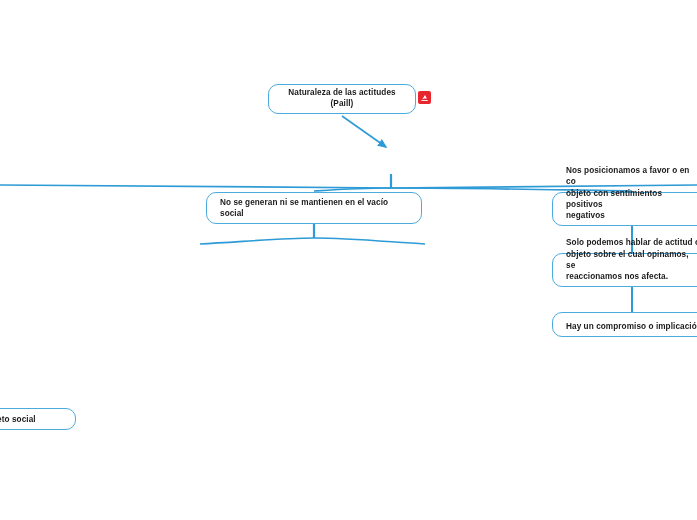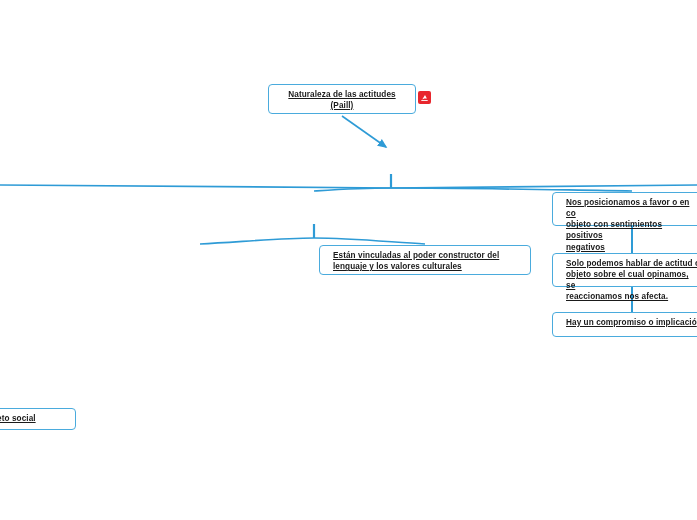--- a/index.html
+++ b/index.html
@@ -28,31 +28,30 @@
     left: 0; top: 0;
     width: 697px;
     height: 520px;
     pointer-events: none;
   }
   .node {
     position: absolute;
     box-sizing: border-box;
     background: #ffffff;
     border: 1.4px solid #4aabdd;
-    border-radius: 4px;
+    border-radius: 10px;
     color: #1a1a1a;
     font-weight: bold;
     font-size: 8.2px;
     line-height: 1.36;
     letter-spacing: 0.01em;
     display: flex;
-    align-items: flex-start;
+    align-items: flex-end;
     padding: 4px 11px 4px 13px;
     white-space: pre-line;
-    text-decoration: underline;
   }
   .node-text {
     display: block;
     white-space: pre-line;
   }
   .node.center {
     justify-content: center;
     padding: 4px 10px;
   }
   .node.center .node-text {
@@ -122,26 +121,26 @@
   </div>
 
   <div class="attach-icon">
     <svg width="9" height="9" viewBox="0 0 9 9" aria-hidden="true">
       <path d="M2.2,6.6 L5.0,2.0 L6.9,5.4 L4.2,5.4 Z" fill="#ffffff"></path>
       <rect x="1.3" y="7.0" width="6.4" height="0.9" fill="#ffffff"></rect>
     </svg>
   </div>
 
 
+  <div class="node" id="node-vacio">
+    <span class="node-text">No se generan ni se mantienen en el vacío
+social</span>
+  </div>
 
 
-  <div class="node" id="node-lenguaje">
-    <span class="node-text">Están vinculadas al poder constructor del
-lenguaje y los valores culturales</span>
-  </div>
 
   <div class="node" id="node-posicion">
     <span class="node-text">Nos posicionamos a favor o en co
 objeto con sentimientos positivos
 negativos</span>
   </div>
 
   <div class="node" id="node-solo">
     <span class="node-text">Solo podemos hablar de actitud c
 objeto sobre el cual opinamos, se

